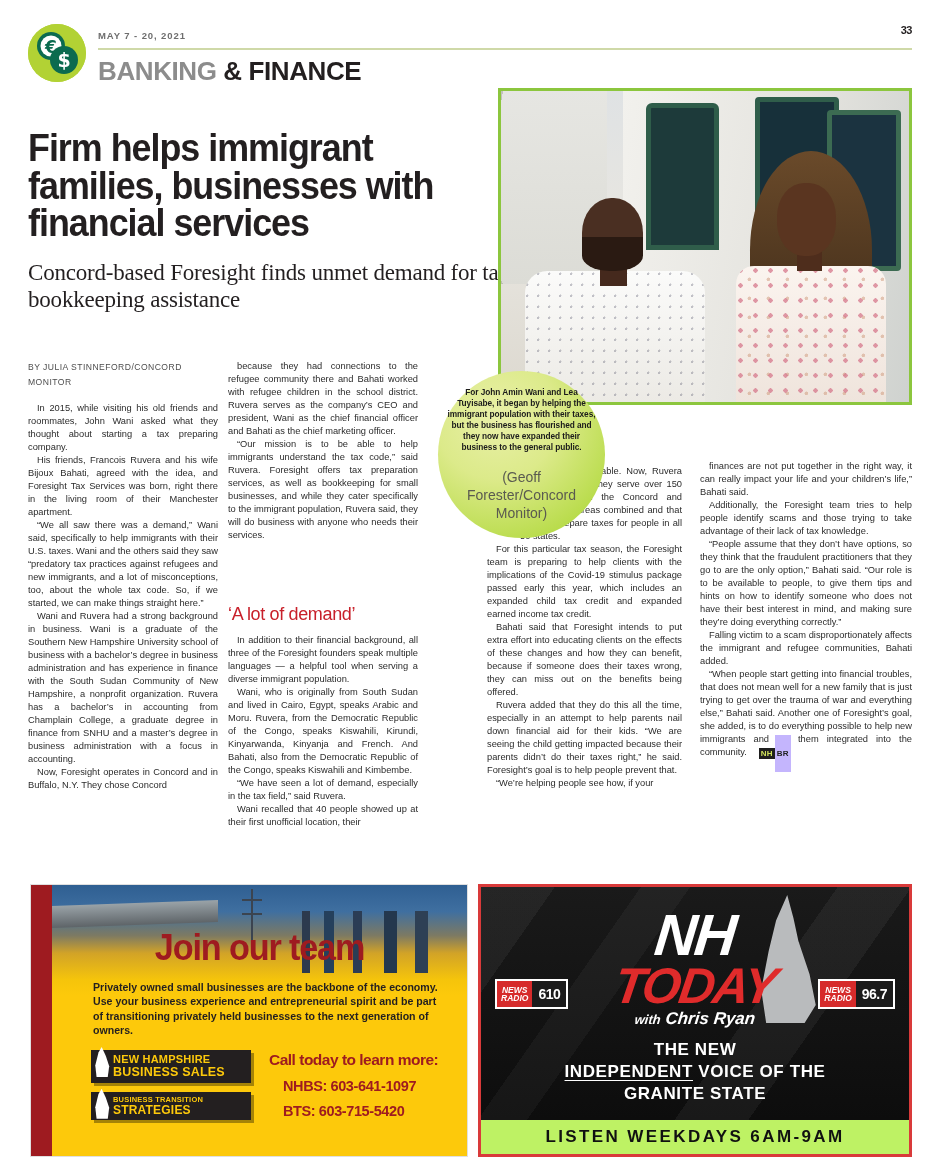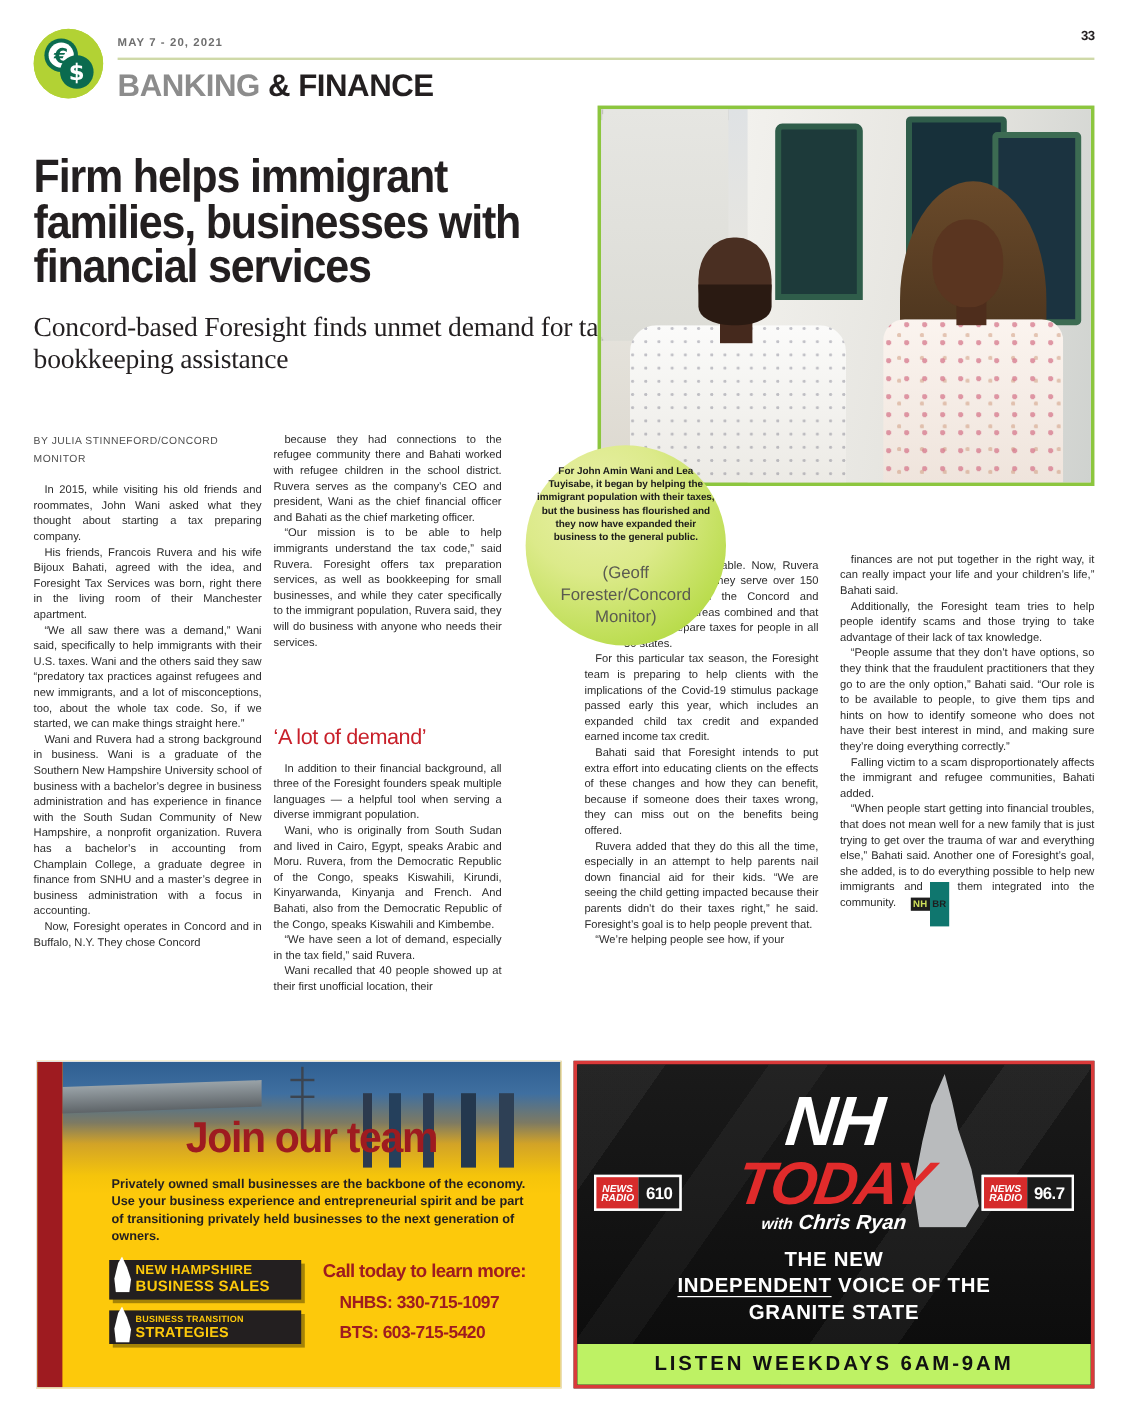--- a/index.html
+++ b/index.html
@@ -177,21 +177,21 @@
     letter-spacing:-0.35px;
   }
   .col2b { position:absolute; left:228px; top:634px; width:190px; }
 
   .endmark {
     display:inline-block; vertical-align:-1px; margin-left:3px;
     height:10px; line-height:10px; font-size:8px; font-weight:bold;
     letter-spacing:0.2px;
   }
   .endmark .nh { background:#1e1e1e; color:#cfe05a; padding:1px 2px; }
-  .endmark .br { background:#0f766e; color:#1e1e1e; padding:14px 2px; }
+  .endmark .br { background:#c4b5fd; color:#1e1e1e; padding:14px 2px; }
 
   
   .ad-left {
     position:absolute; left:30px; top:884px; width:438px; height:273px;
     background:#fdc90b; overflow:hidden;
     border:1px solid #e0e0e0;
   }
   .ad-left .redbar { position:absolute; left:0; top:0; width:21px; height:100%; background:#9e1b20; }
   .ad-left .skyline {
     position:absolute; left:21px; top:0; right:0; height:110px;
@@ -424,21 +424,21 @@
       </div>
       <div class="logo-box small">
         <span class="nhmap"></span>
         <div class="l1">BUSINESS TRANSITION</div>
         <div class="l2">STRATEGIES</div>
       </div>
     </div>
 
     <div class="ad-call">
       <div class="c1">Call today to learn more:</div>
-      <div class="c2">NHBS: 330-715-1097</div>
+      <div class="c2">NHBS: 603-641-1097</div>
       <div class="c3">BTS: 603-715-5420</div>
     </div>
   </div>
 
   <div class="ad-right">
     <div class="bg"></div>
     <div class="nhmap-big"></div>
     <div class="nh-word">NH</div>
     <div class="today-word">TODAY</div>
     <div class="with-chris">

